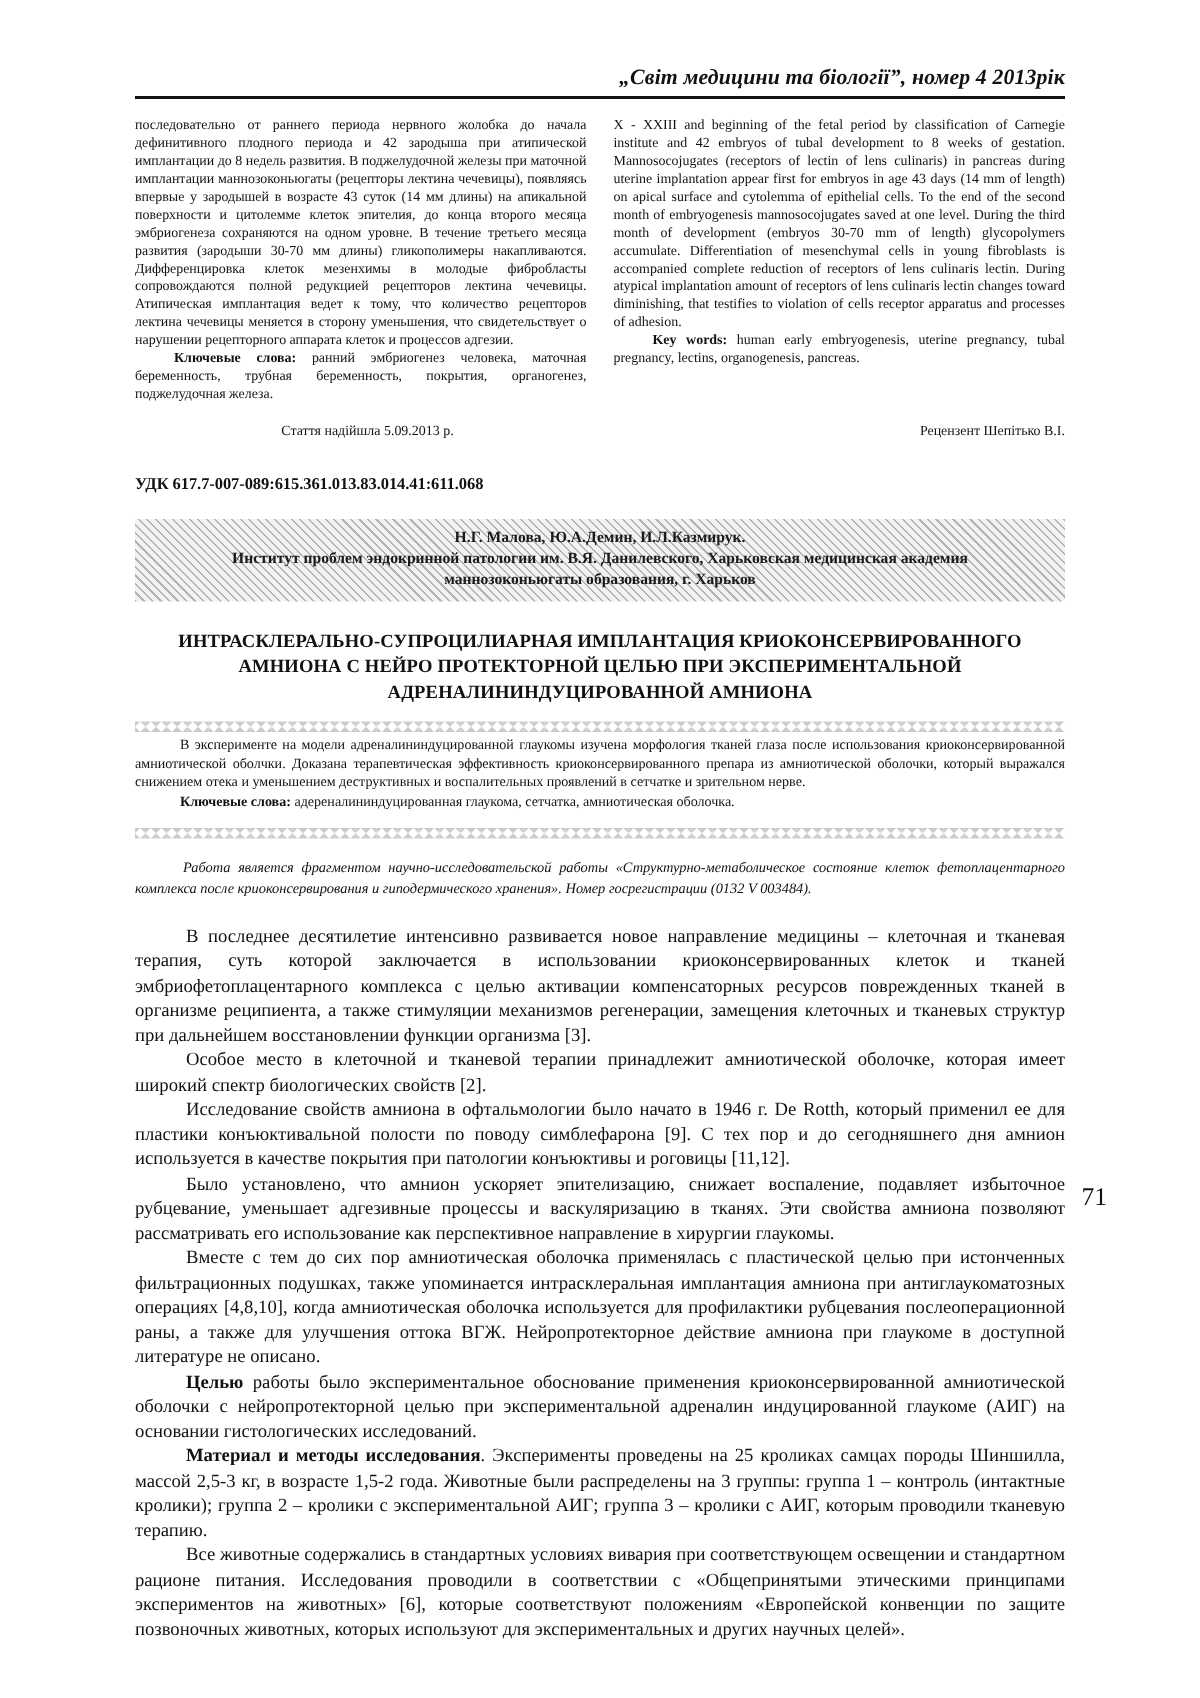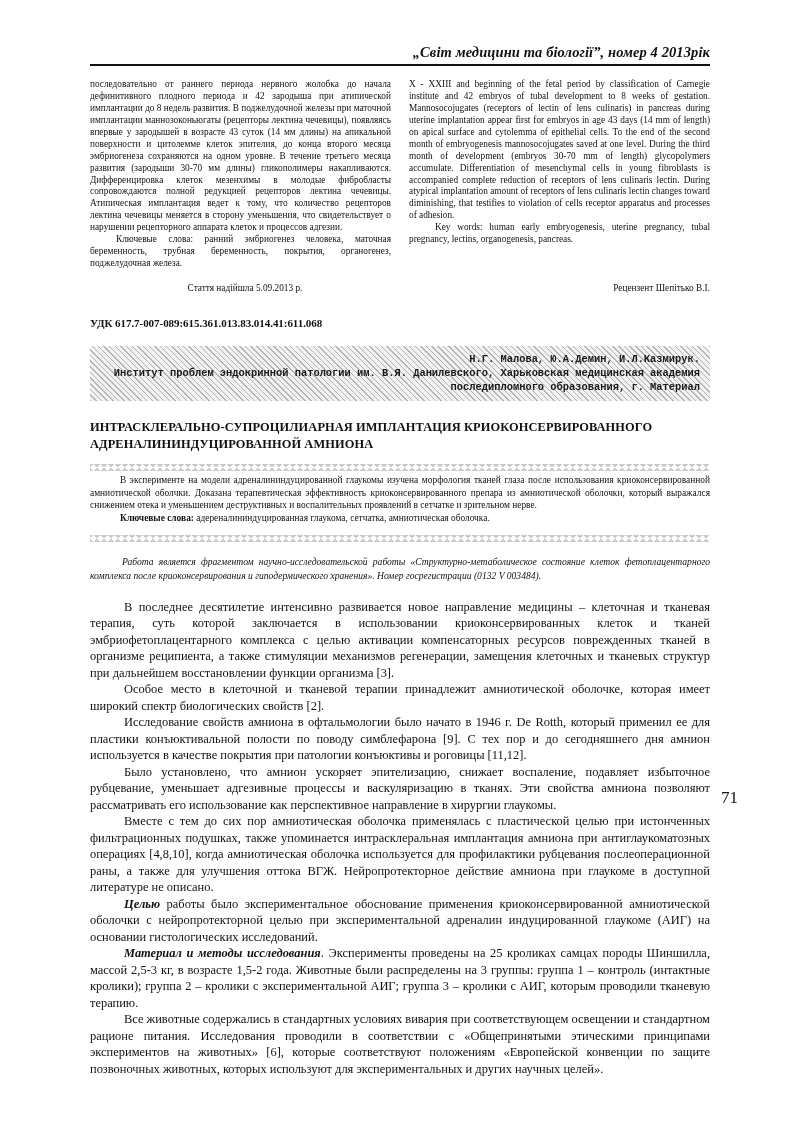--- a/index.html
+++ b/index.html
@@ -53,21 +53,21 @@
     line-height: 1.285;
     text-align: justify;
     text-justify: inter-word;
   }
   .col p {
     margin: 0;
   }
   .col .kw {
     text-indent: 26px;
   }
-  .col .kw b { font-weight: normal; }
+  .col .kw b { font-weight: bold; }
 
   .sig-row {
     display: flex;
     margin-top: 13px;
     font-size: 9.3px;
   }
   .sig-row .sig-left {
     flex: 1 1 0;
     text-align: center;
   }
@@ -81,41 +81,41 @@
     margin-top: 24px;
     font-size: 11px;
     font-weight: bold;
     letter-spacing: -0.05px;
   }
 
   
   .authors-banner {
     margin-top: 17px;
     padding: 6px 10px 7px;
-    text-align: right;
+    text-align: center;
     font-weight: bold;
     font-size: 10.4px;
     line-height: 1.35;
     color: #1a1a1a;
     background-color: #f2f2f2;
     background-image:
       repeating-linear-gradient(
         45deg,
         rgba(0,0,0,0.26) 0px,
         rgba(0,0,0,0.26) 1px,
         rgba(0,0,0,0) 1px,
         rgba(0,0,0,0) 4px
       );
-    font-family: Liberation Mono, monospace;
   }
   .authors-banner .line { display: block; }
 
   
   .article-title {
     margin-top: 18px;
+    text-align: center;
     font-weight: bold;
     font-size: 12.4px;
     line-height: 1.37;
     letter-spacing: 0.1px;
   }
   .article-title .line { display: block; }
 
   
   .zigzag {
     height: 7px;
@@ -155,21 +155,21 @@
     margin-top: 16px;
     font-size: 12.45px;
     line-height: 1.325;
     text-align: justify;
     text-justify: inter-word;
   }
   .body-text p {
     margin: 0;
     text-indent: 34px;
   }
-  .body-text b { font-weight: bold; font-style: italic; }
+  .body-text b { font-weight: bold; }
 
   
   .page-number {
     position: absolute;
     right: 62px;
     bottom: 36px;
     font-size: 17px;
   }
 </style>
 </head>
@@ -196,25 +196,26 @@
   <div class="sig-row">
     <div class="sig-left">Стаття надійшла 5.09.2013 р.</div>
     <div class="sig-right">Рецензент Шепітько В.I.</div>
   </div>
 
   <div class="udc">УДК 617.7-007-089:615.361.013.83.014.41:611.068</div>
 
   <div class="authors-banner">
     <span class="line">Н.Г. Малова, Ю.А.Демин, И.Л.Казмирук.</span>
     <span class="line">Институт проблем эндокринной патологии им. В.Я. Данилевского, Харьковская медицинская академия</span>
-    <span class="line">последипломного образования, г. Материал</span>
+    <span class="line">маннозоконьюгаты образования, г. Харьков</span>
   </div>
 
   <div class="article-title">
     <span class="line">ИНТРАСКЛЕРАЛЬНО-СУПРОЦИЛИАРНАЯ ИМПЛАНТАЦИЯ КРИОКОНСЕРВИРОВАННОГО</span>
+    <span class="line">АМНИОНА С НЕЙРО ПРОТЕКТОРНОЙ ЦЕЛЬЮ ПРИ ЭКСПЕРИМЕНТАЛЬНОЙ</span>
     <span class="line">АДРЕНАЛИНИНДУЦИРОВАННОЙ АМНИОНА</span>
   </div>
 
   <div class="zigzag"></div>
   <div class="abstract">
     <p>В эксперименте на модели адреналининдуцированной глаукомы изучена морфология тканей глаза после использования криоконсервированной амниотической оболчки. Доказана терапевтическая эффективность криоконсервированного препара из амниотической оболочки, который выражался снижением отека и уменьшением деструктивных и воспалительных проявлений в сетчатке и зрительном нерве.</p>
     <p class="kw"><b>Ключевые слова:</b><span> адереналининдуцированная глаукома, сетчатка, амниотическая оболочка.</span></p>
   </div>
   <div class="zigzag"></div>
 

